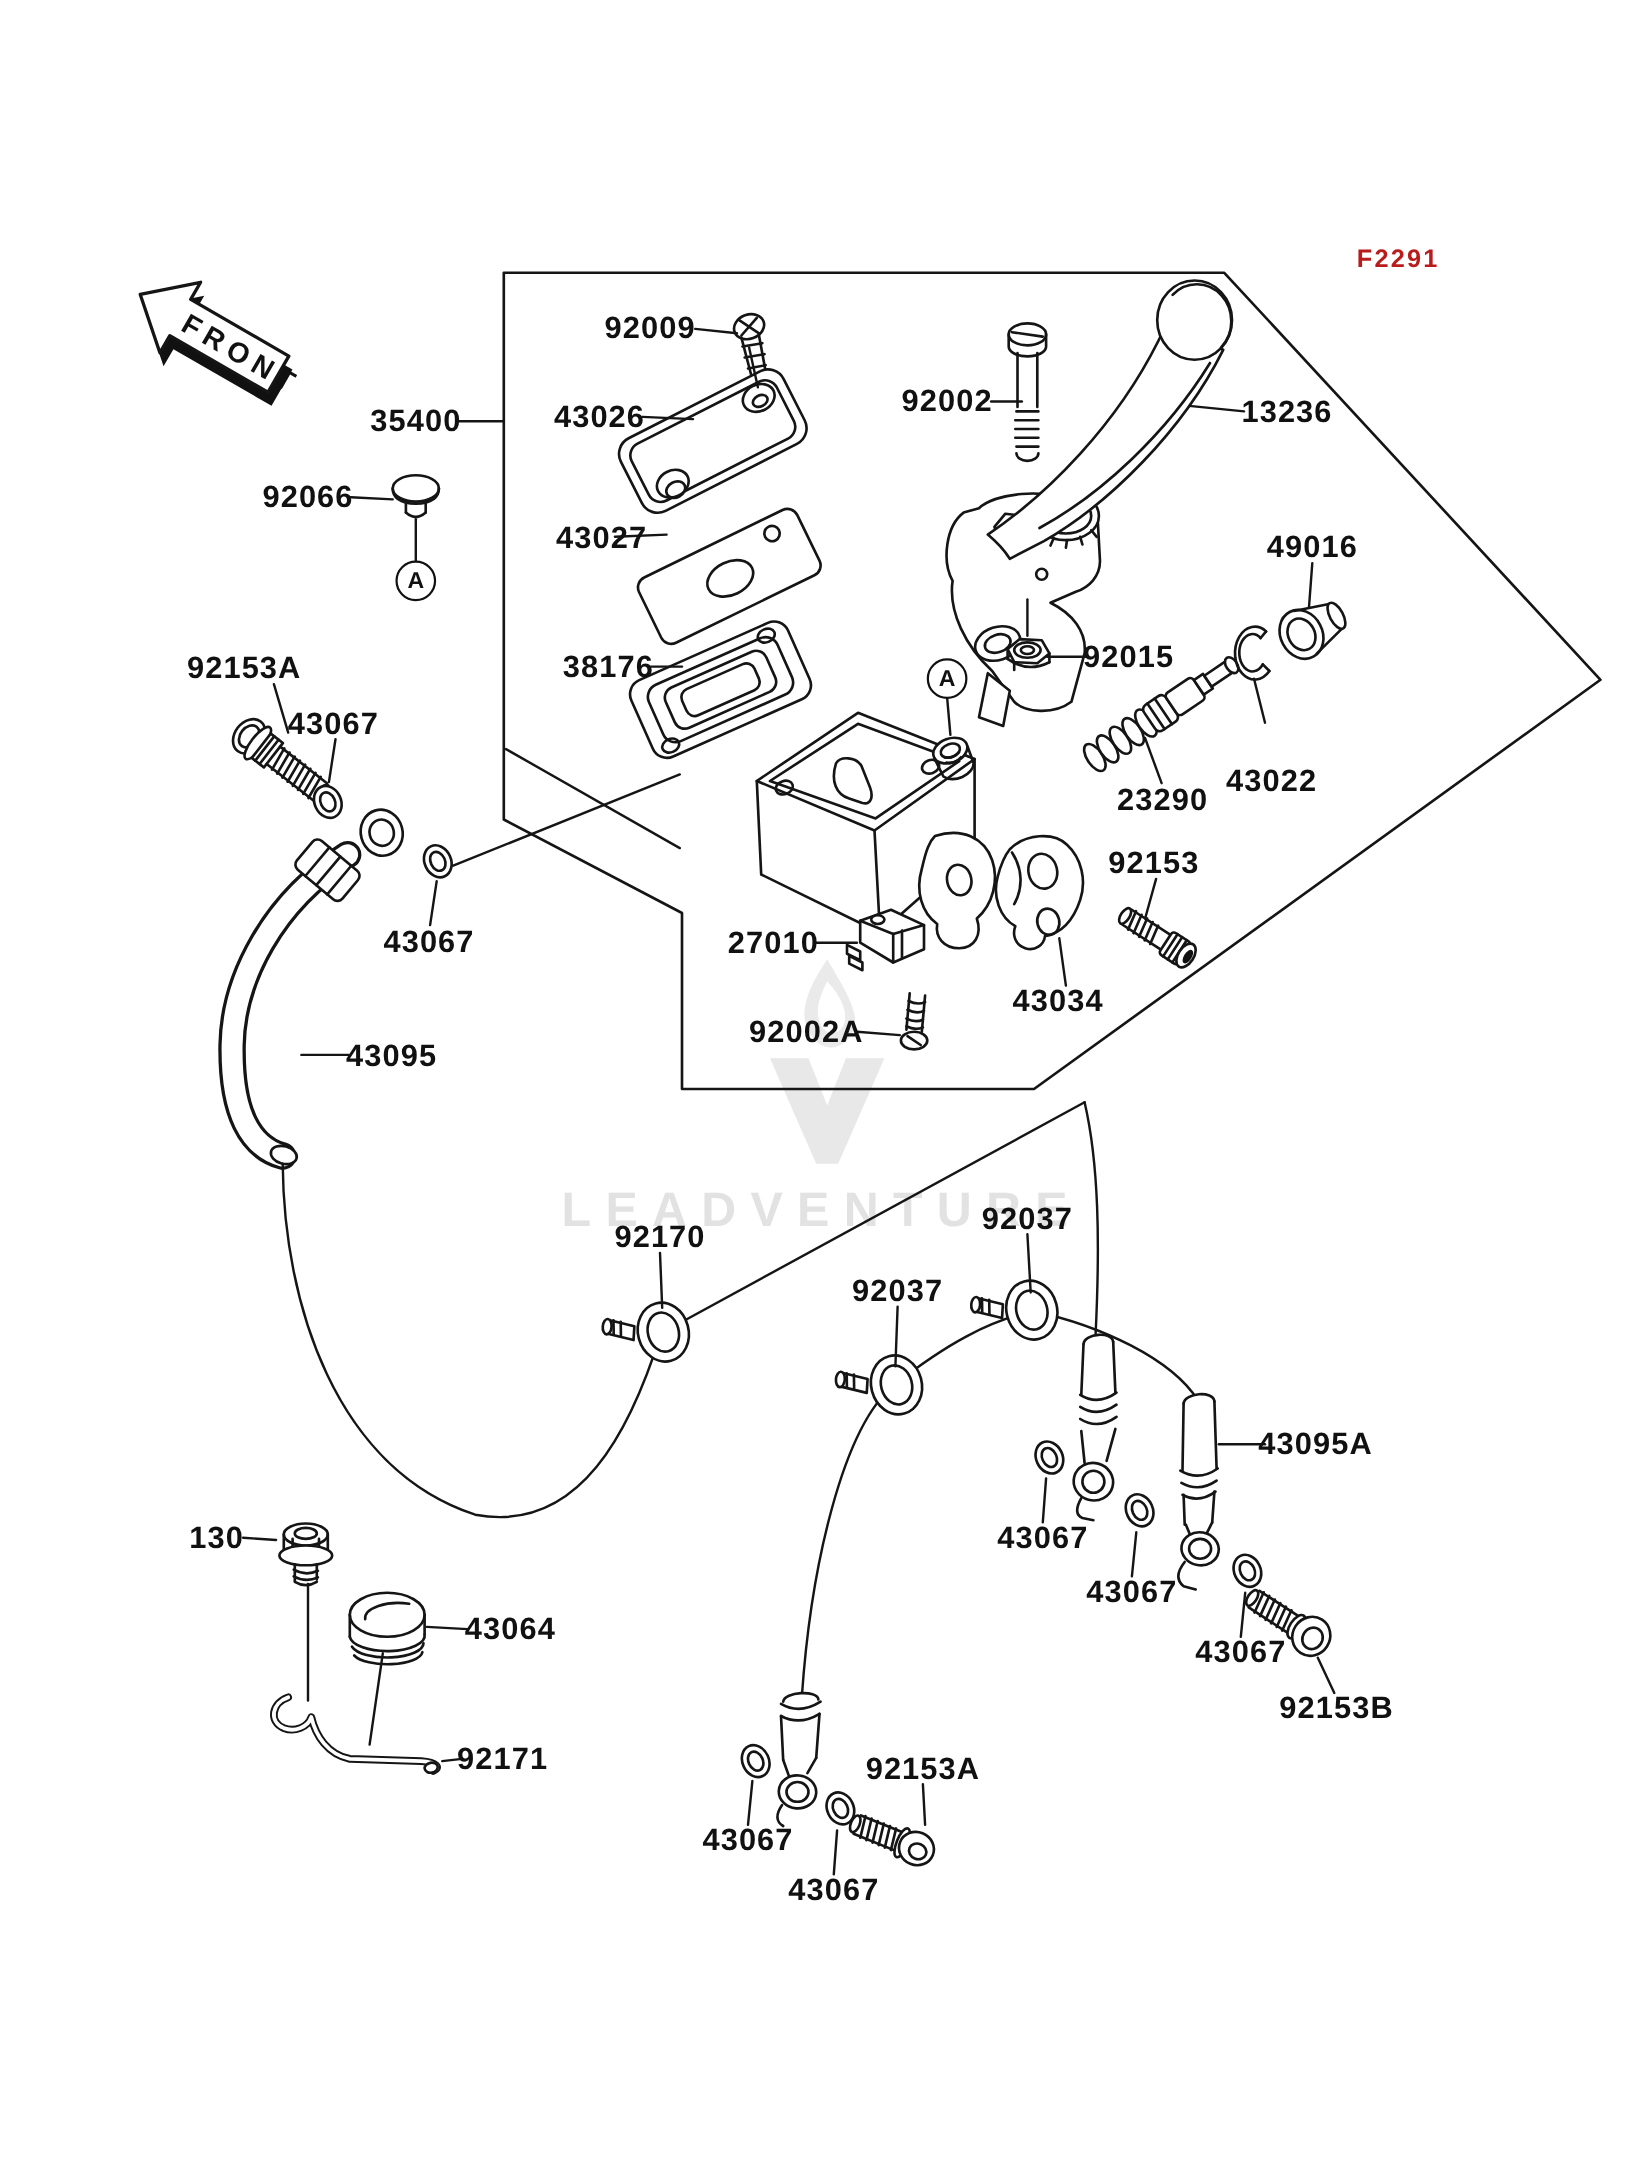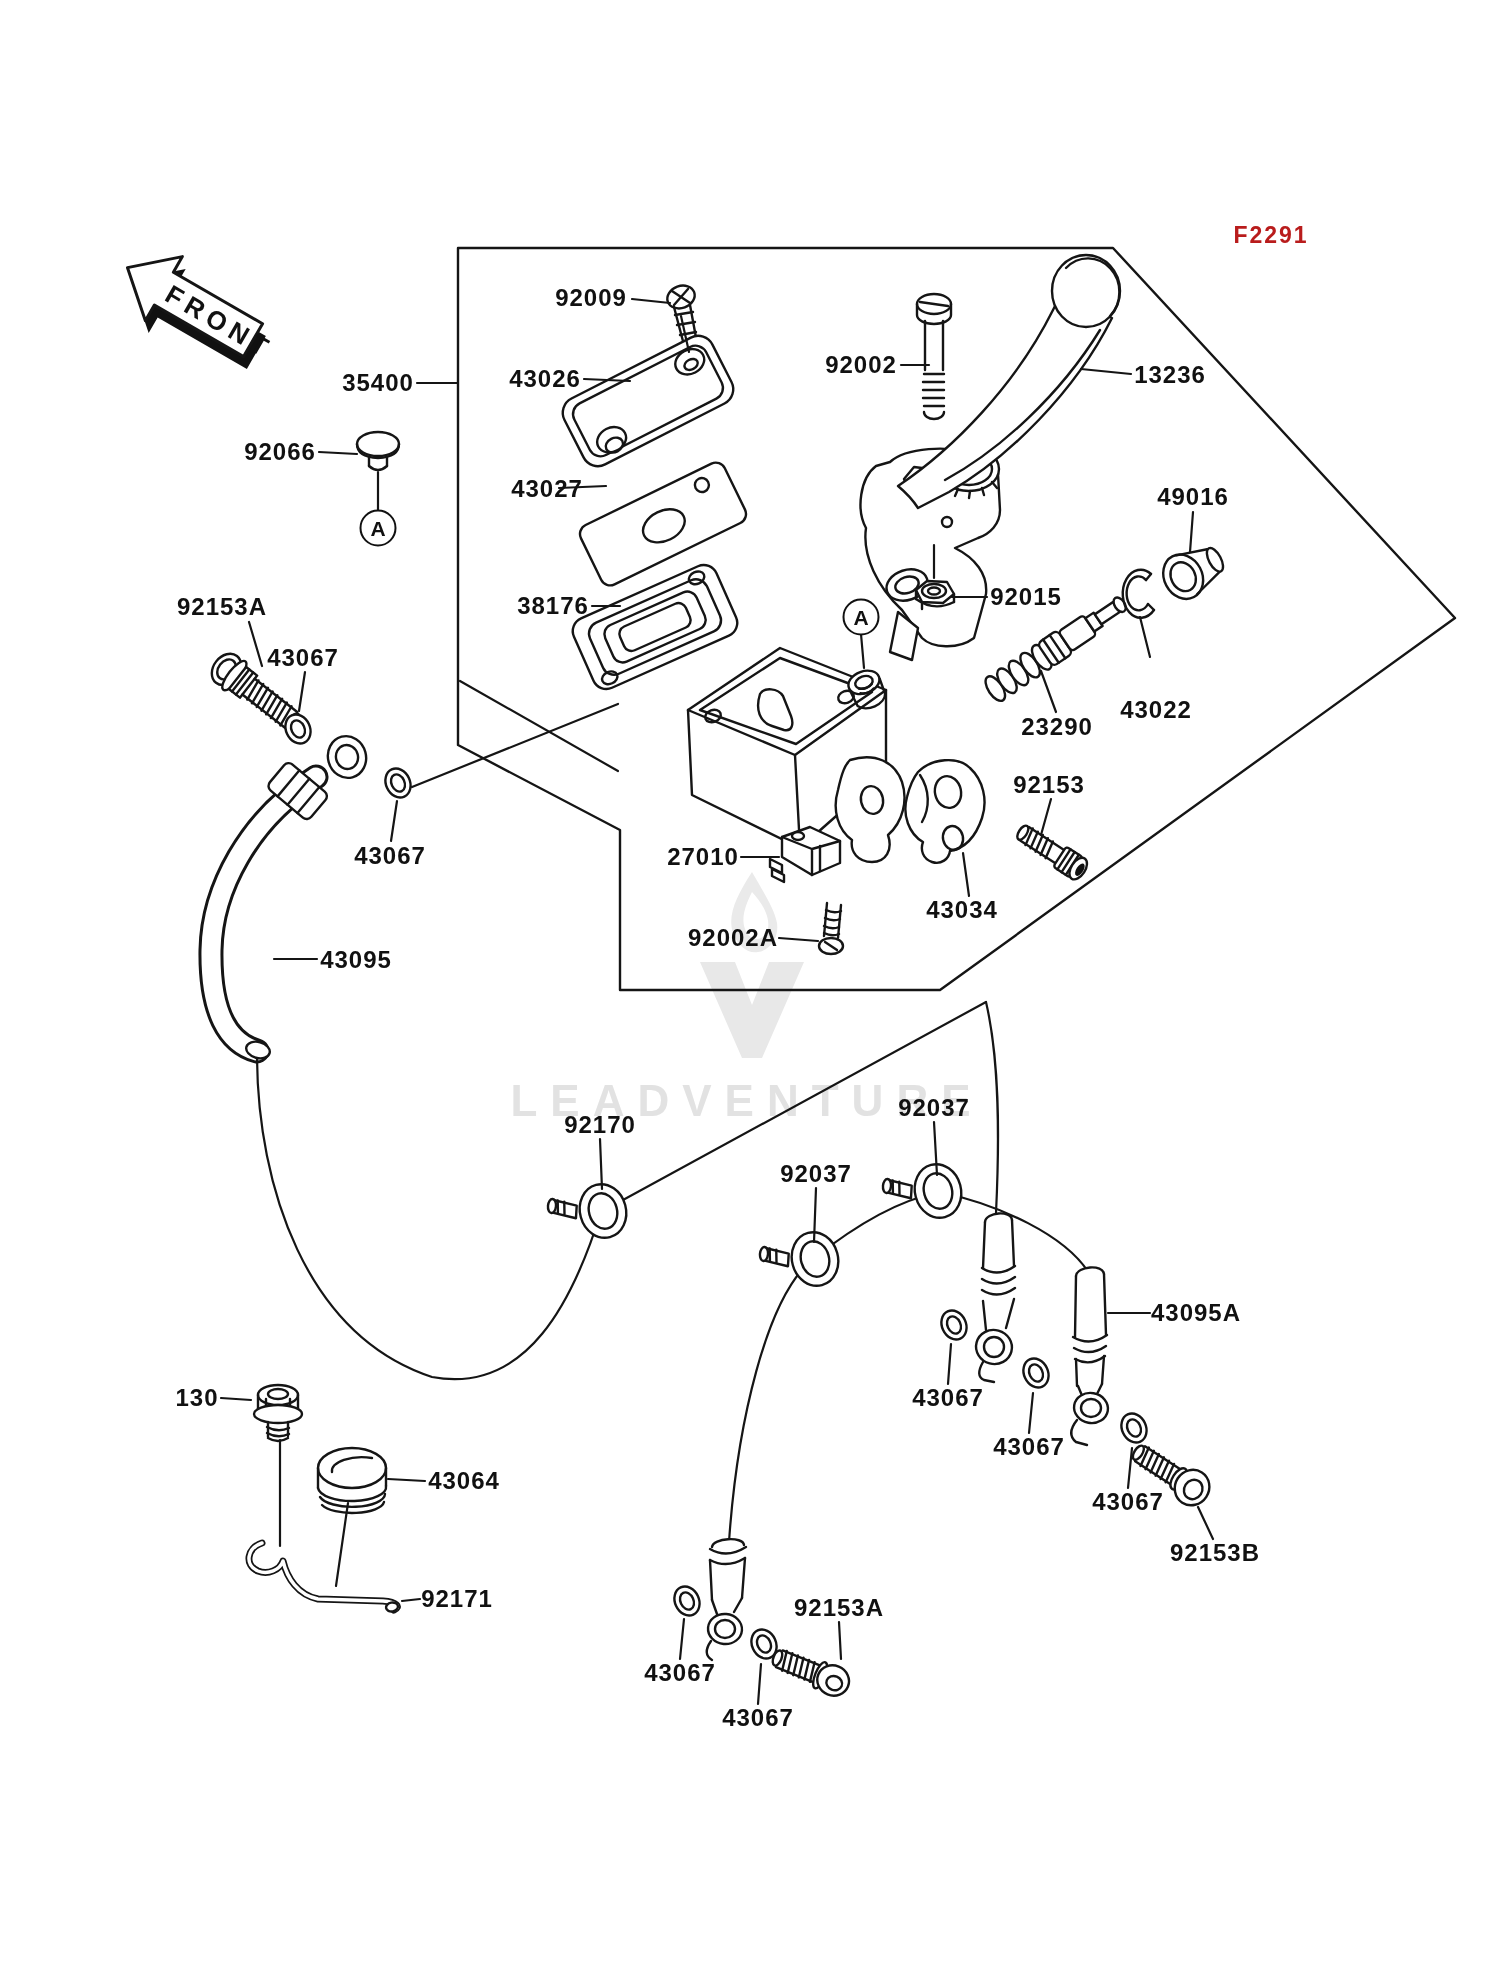--- a/index.html
+++ b/index.html
@@ -1,20 +1,20 @@
 <!DOCTYPE html>
 <html><head>
 <meta charset="utf-8">
 <style>
   html,body{margin:0;padding:0;background:#fff;}
   .canvas{position:relative;width:1500px;height:1962px;background:#fff;overflow:hidden;
           font-family:"Liberation Sans", sans-serif;}
   svg{position:absolute;left:0;top:0;}
   #labels-layer{position:absolute;left:0;top:0;width:100%;height:100%;pointer-events:none;}
-  .part-label{position:absolute;transform:translate(-50%,-50%);font-size:24px;font-weight:700;
+  .part-label{position:absolute;transform:translate(-50%,-50%);font-size:28px;font-weight:700;
               letter-spacing:1px;color:#111;white-space:nowrap;text-align:center;}
   .ref-marker{position:absolute;transform:translate(-50%,-50%);width:33px;height:33px;border:2.5px solid #111;
               border-radius:50%;display:flex;align-items:center;justify-content:center;
               font-size:21px;font-weight:700;color:#111;background:#fff;}
   .fig-code{position:absolute;transform:translate(-50%,-50%);font-size:23px;font-weight:700;
             letter-spacing:2px;color:#b91c1c;}
   .watermark-text{position:absolute;transform:translate(-50%,-50%);font-size:44px;font-weight:700;
                   letter-spacing:13px;color:#e2e2e2;white-space:nowrap;}
   .footer{position:absolute;left:0;right:0;top:1926px;text-align:center;font-size:31px;color:#111;}
   .footer span{display:inline-block;transform:scaleX(0.78);}

